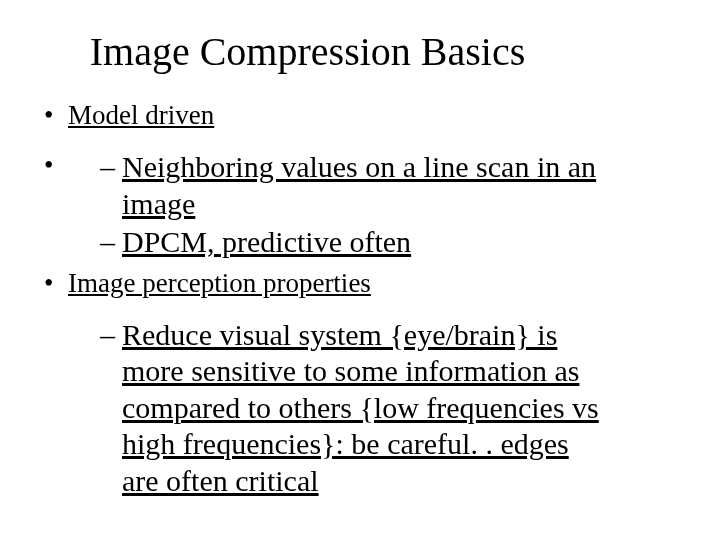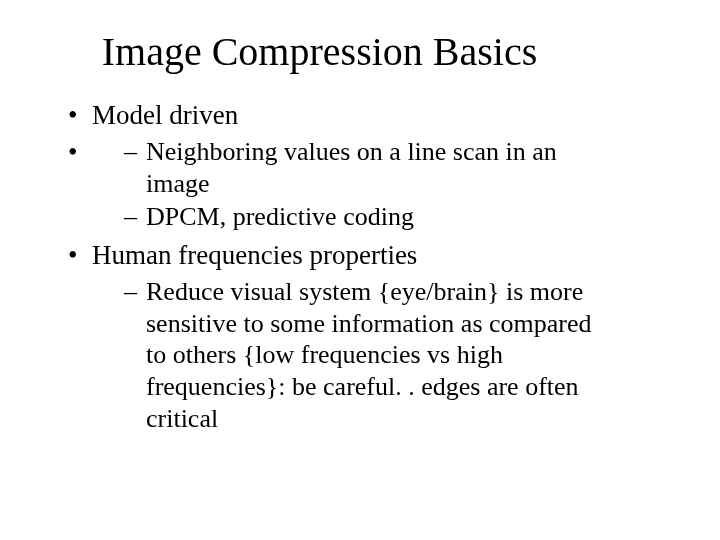--- a/index.html
+++ b/index.html
@@ -8,51 +8,52 @@
     width: 720px;
     height: 540px;
     background: #ffffff;
     font-family: "Times New Roman", Times, serif;
     color: #000;
   }
   .slide {
     box-sizing: border-box;
     width: 639px;
     height: 540px;
-    padding: 28px 40px 20px 40px;
+    padding: 28px 40px 20px 16px;
   }
   .title {
     font-size: 40px;
     text-align: center;
     margin: 0 0 24px 0;
     font-weight: normal;
   }
   ul.level1 {
     list-style: none;
     padding: 0;
     margin: 0 0 0 28px;
     font-size: 27px;
   }
   ul.level1 > li {
     position: relative;
     padding-left: 24px;
     margin: 2px 0 2px 0;
     line-height: 1.22;
+    text-decoration: underline;
   }
   ul.level1 > li::before {
     content: "•";
     position: absolute;
     left: 0;
     top: 0;
   }
   ul.level2 {
     list-style: none;
     padding: 0;
-    margin: 4px 0 6px 32px;
-    font-size: 26px;
+    margin: 17px 0 6px 32px;
+    font-size: 30px;
   }
   ul.level2 > li {
     position: relative;
     padding-left: 22px;
     margin: 2px 0;
     line-height: 1.22;
   }
   ul.level2 > li::before {
     content: "–";
     position: absolute;
@@ -69,26 +70,26 @@
   <ul class="level1">
     <li>
       <span>Model driven</span>
     </li>
     <li>
       <ul class="level2">
         <li>
           <span>Neighboring values on a line scan in an image</span>
         </li>
         <li>
-          <span>DPCM, predictive coding</span>
+          <span>DPCM, predictive often</span>
         </li>
       </ul>
     </li>
     <li>
-      <span>Human frequencies properties</span>
+      <span>Image perception properties</span>
       <ul class="level2">
         <li>
           <span>Reduce visual system {eye/brain} is more sensitive to some information as compared to others {low frequencies vs high frequencies}: be careful. . edges are often critical</span>
         </li>
       </ul>
     </li>
   </ul>
 </div>
 
 </body></html>

